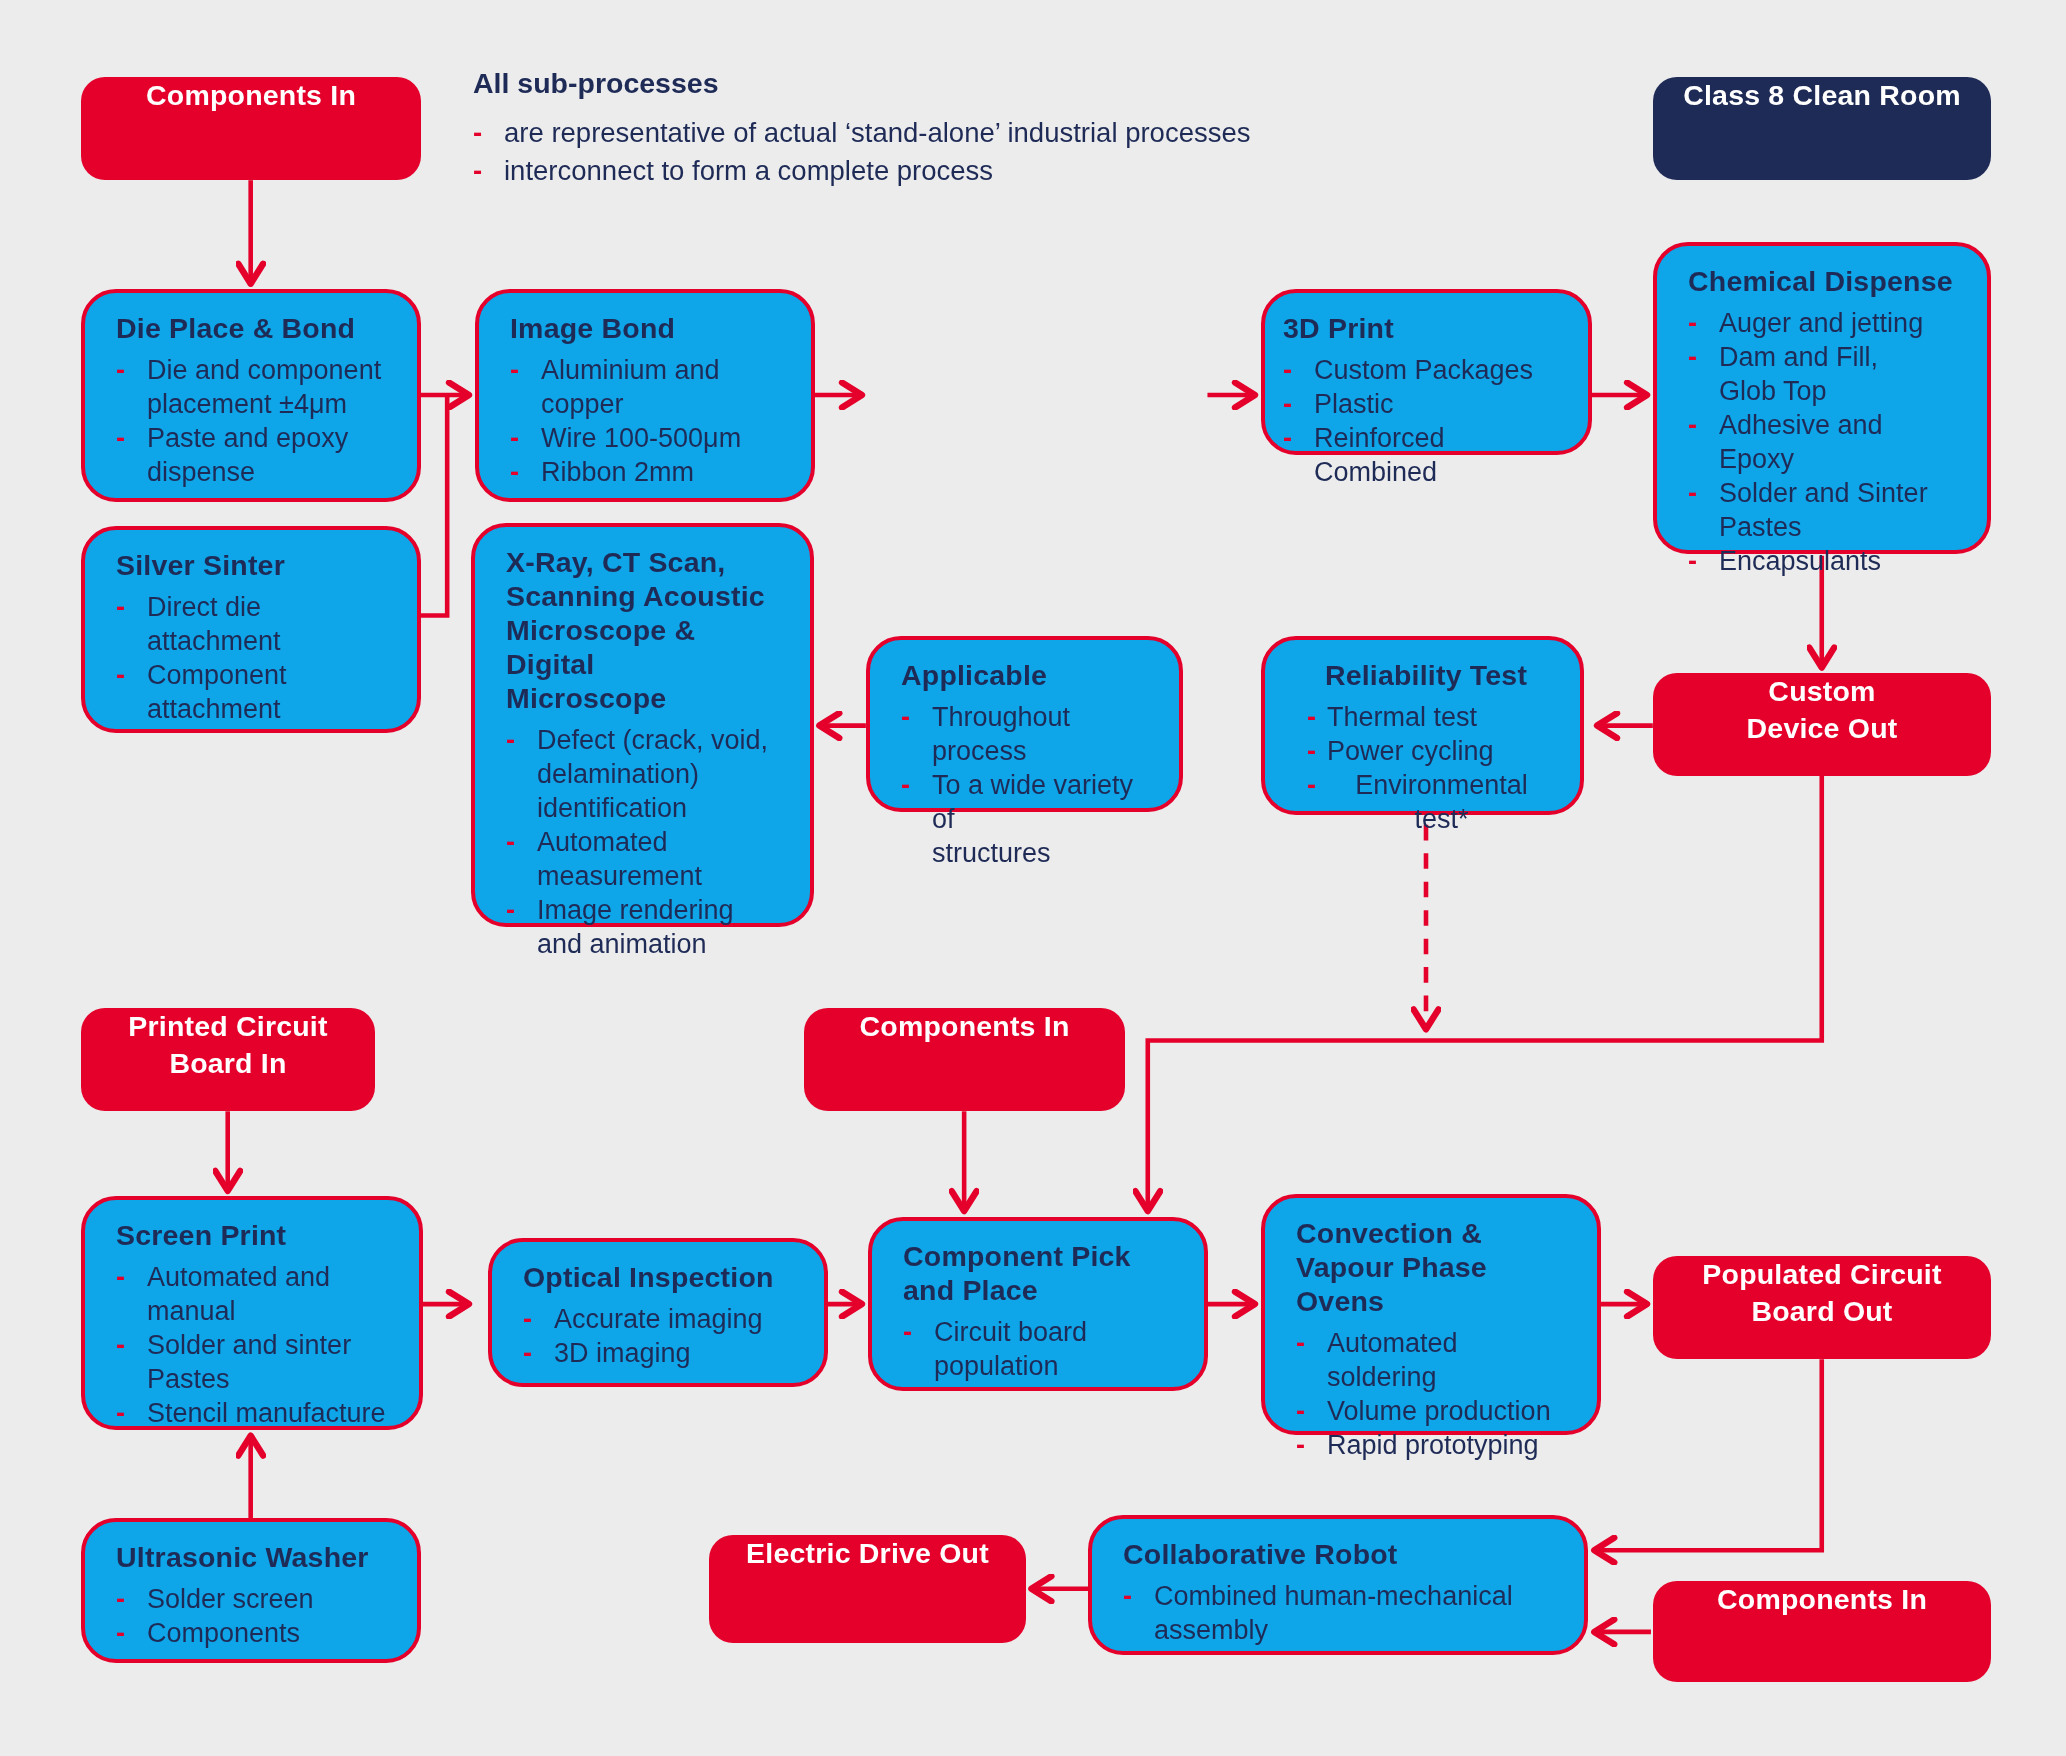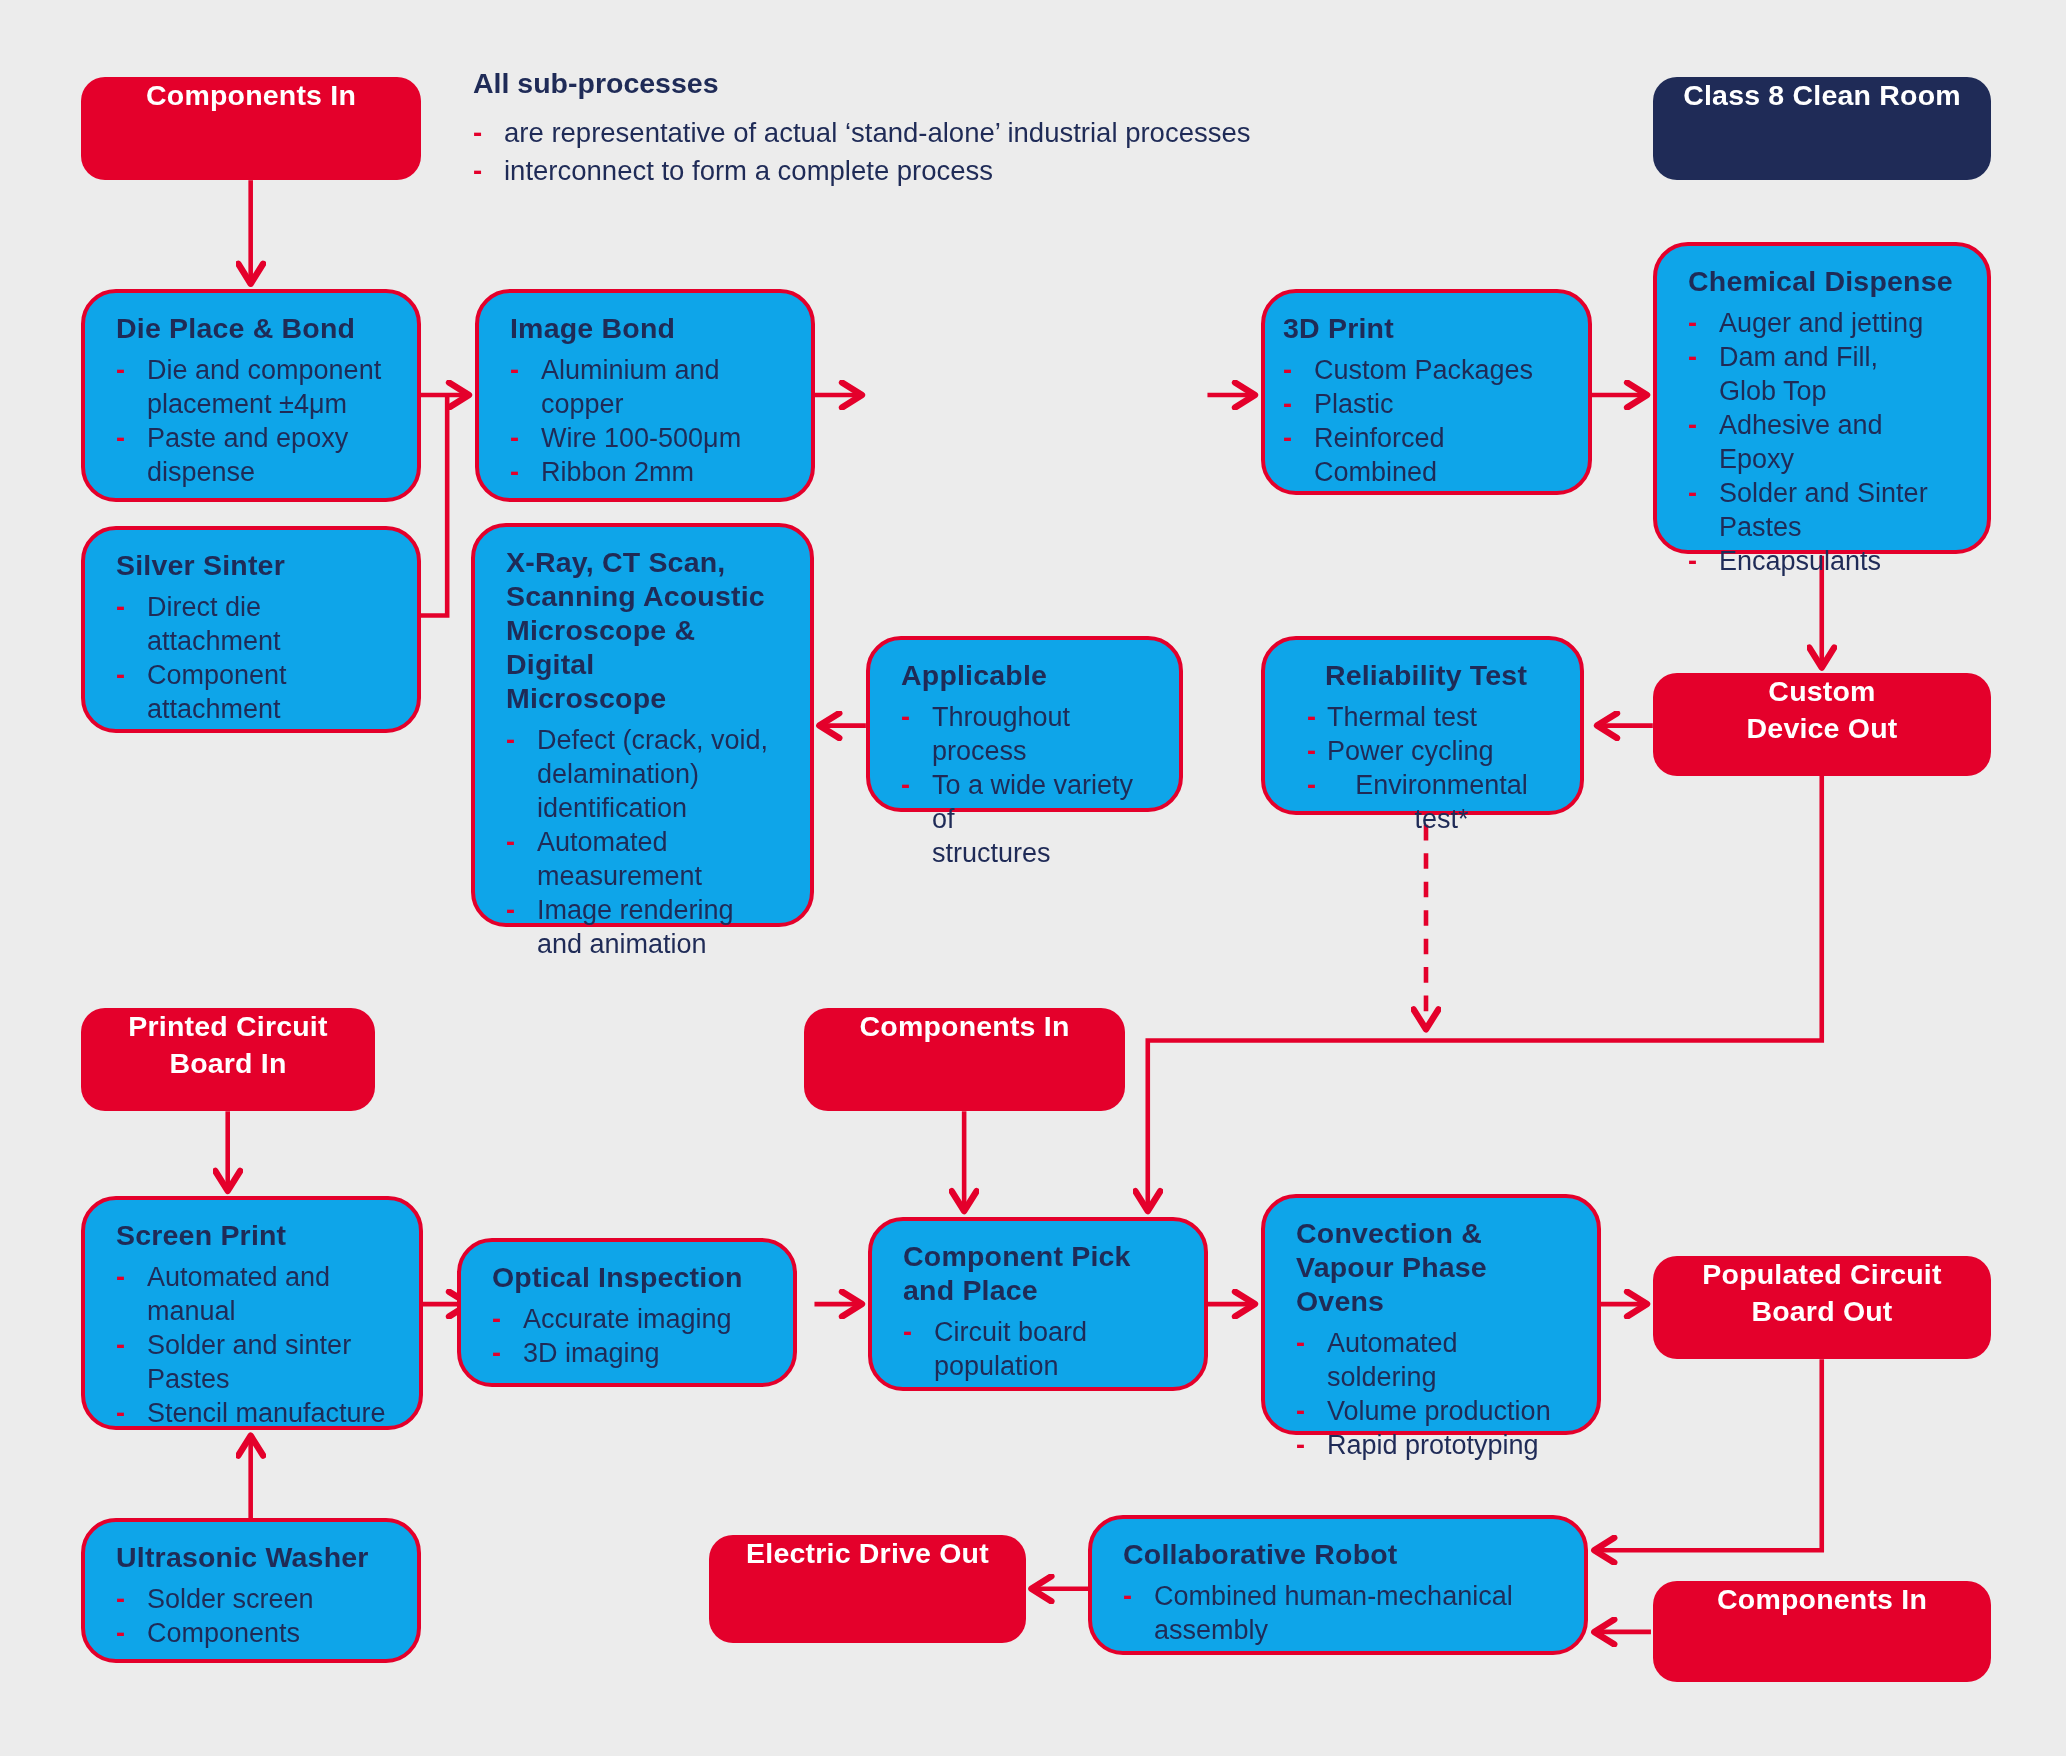--- a/index.html
+++ b/index.html
@@ -114,21 +114,21 @@
       </div>
     <div class="b">
         <span class="bt">Wire 100-500μm</span>
       </div>
     <div class="b">
         <span class="bt">Ribbon 2mm</span>
       </div>
   </div>
 
 
-  <div class="pbox" style="left:1261px; top:289px; width:331px; height:206px;padding-left:18px;">
+  <div class="pbox" style="left:1261px; top:289px; width:331px; height:166px;padding-left:18px;">
     <h3 class="title">3D Print</h3>
     <div class="b">
         <span class="bt">Custom Packages</span>
       </div>
     <div class="b">
         <span class="bt">Plastic</span>
       </div>
     <div class="b">
         <span class="bt">Reinforced
 Combined</span>
@@ -220,21 +220,21 @@
       </div>
     <div class="b">
         <span class="bt">Solder and sinter
 Pastes</span>
       </div>
     <div class="b">
         <span class="bt">Stencil manufacture</span>
       </div>
   </div>
 
-  <div class="pbox" style="left:457px; top:1238px; width:340px; height:149px;">
+  <div class="pbox" style="left:488px; top:1238px; width:340px; height:149px;">
     <h3 class="title">Optical Inspection</h3>
     <div class="b">
         <span class="bt">Accurate imaging</span>
       </div>
     <div class="b">
         <span class="bt">3D imaging</span>
       </div>
   </div>
 
   <div class="pbox" style="left:868px; top:1217px; width:340px; height:174px;">

